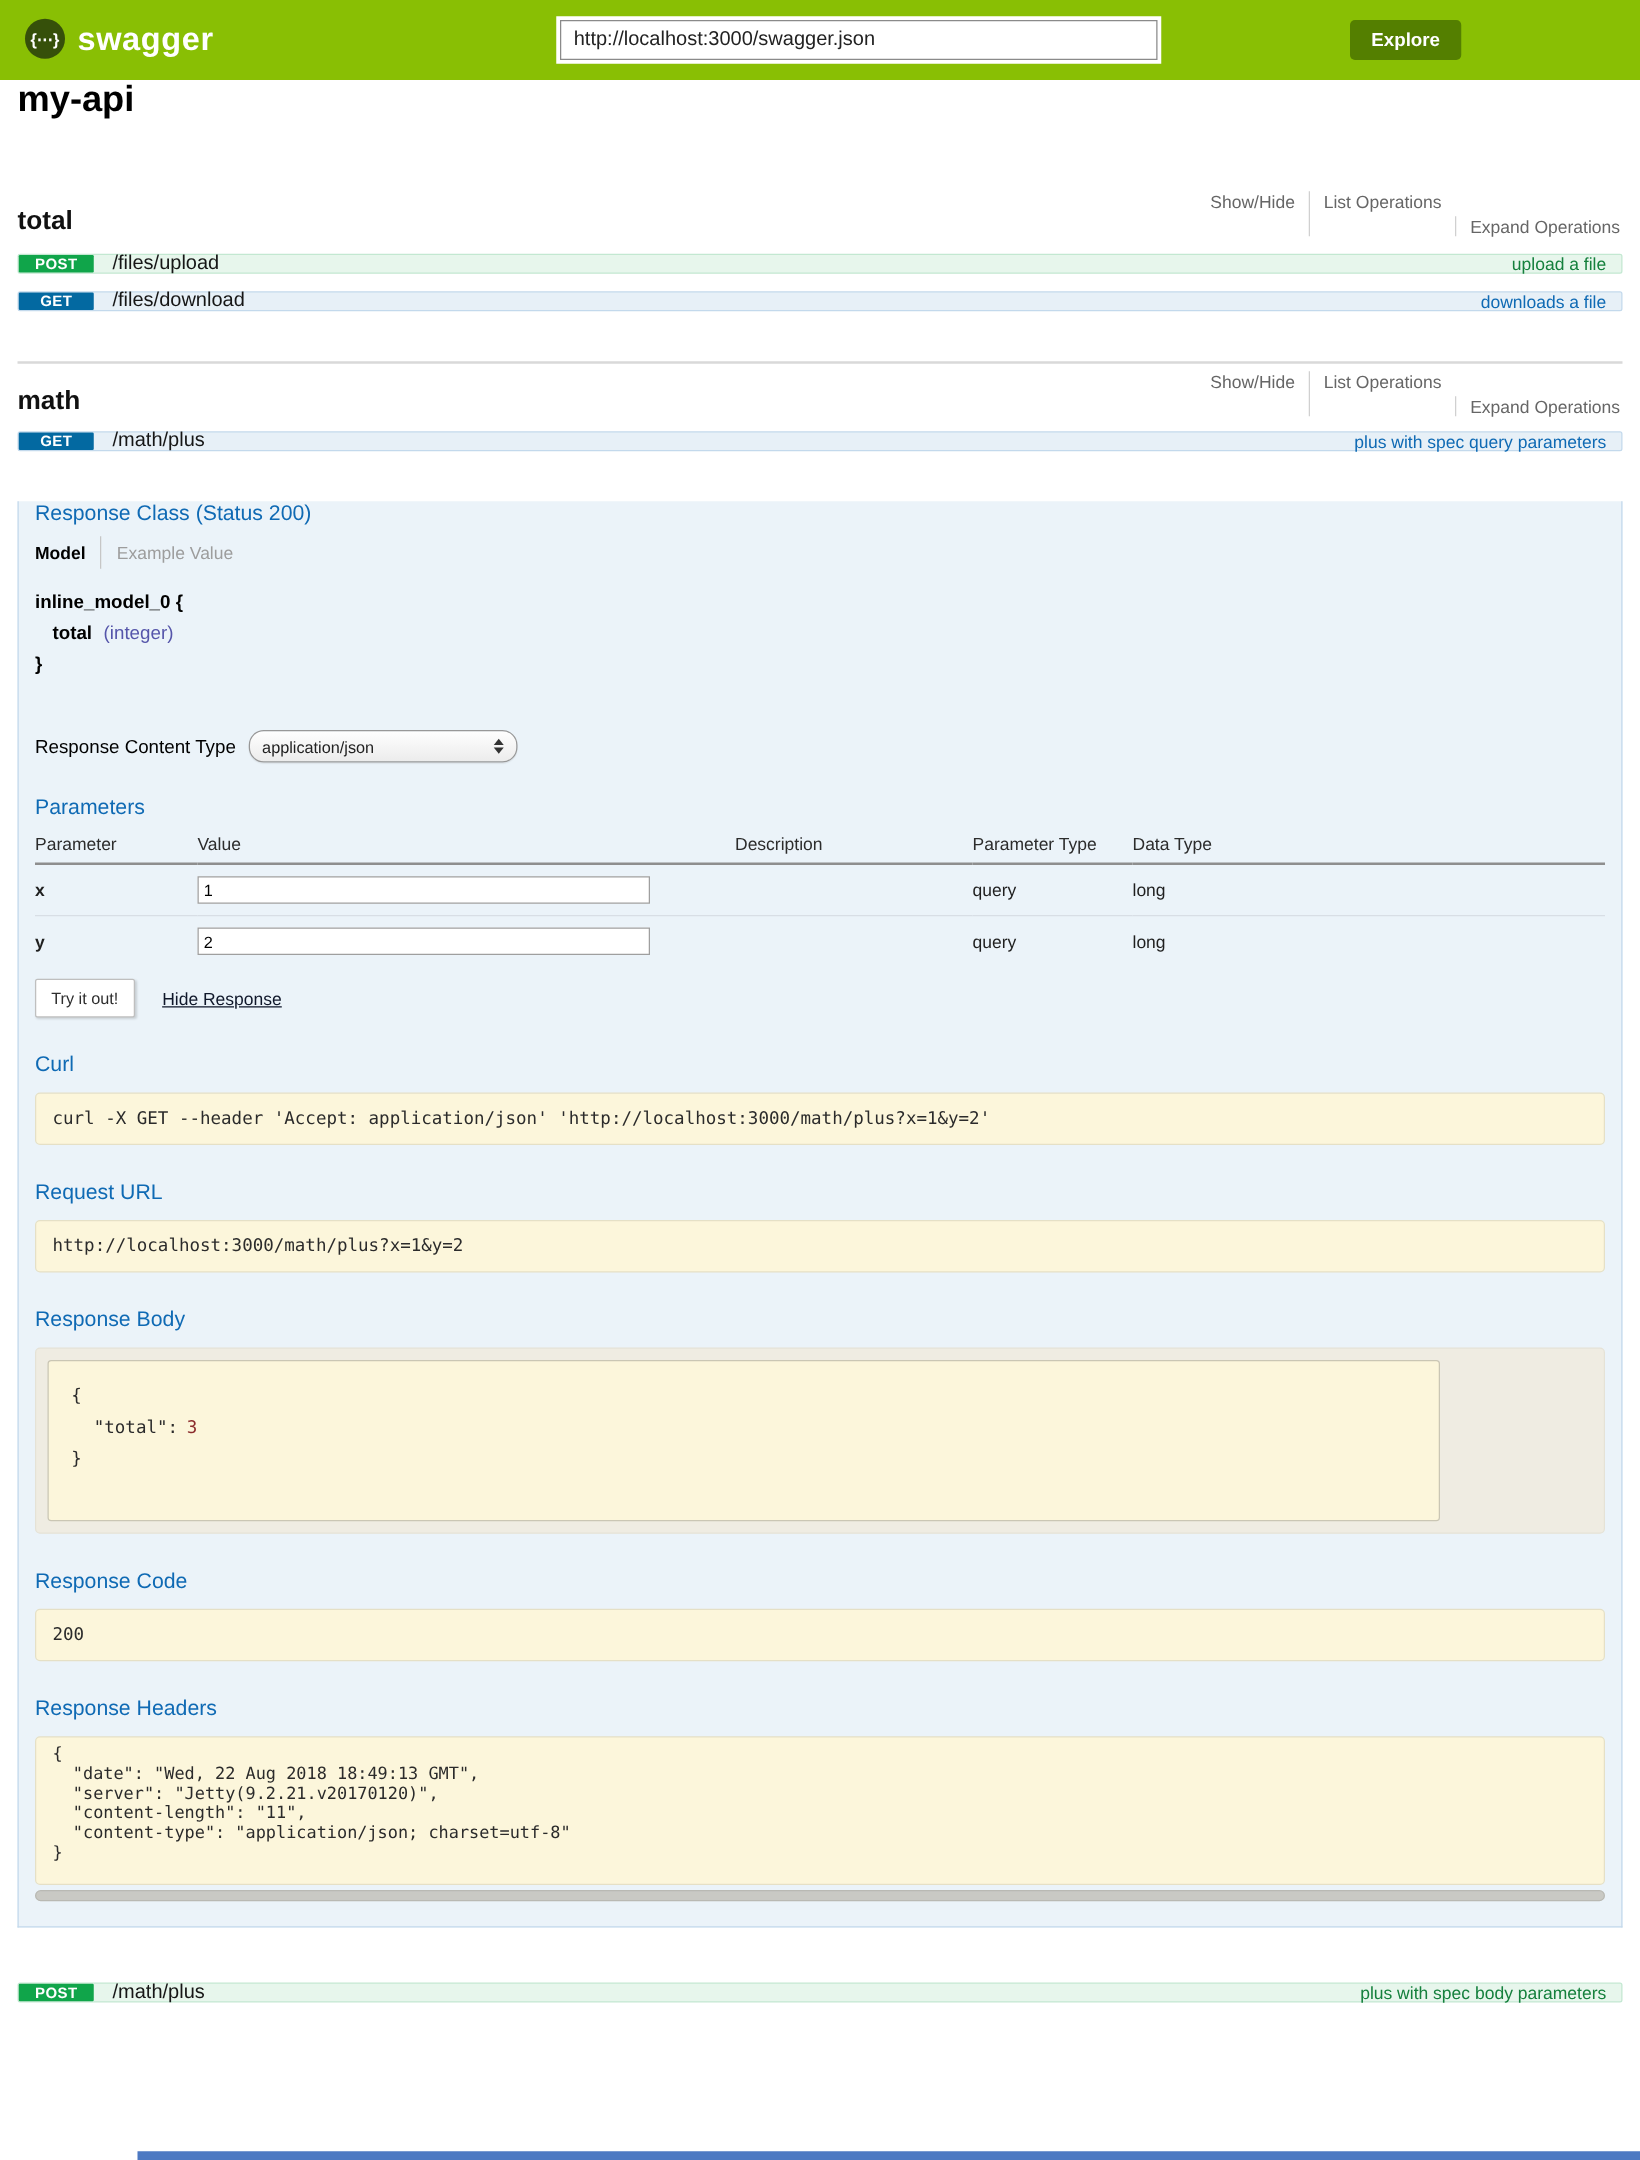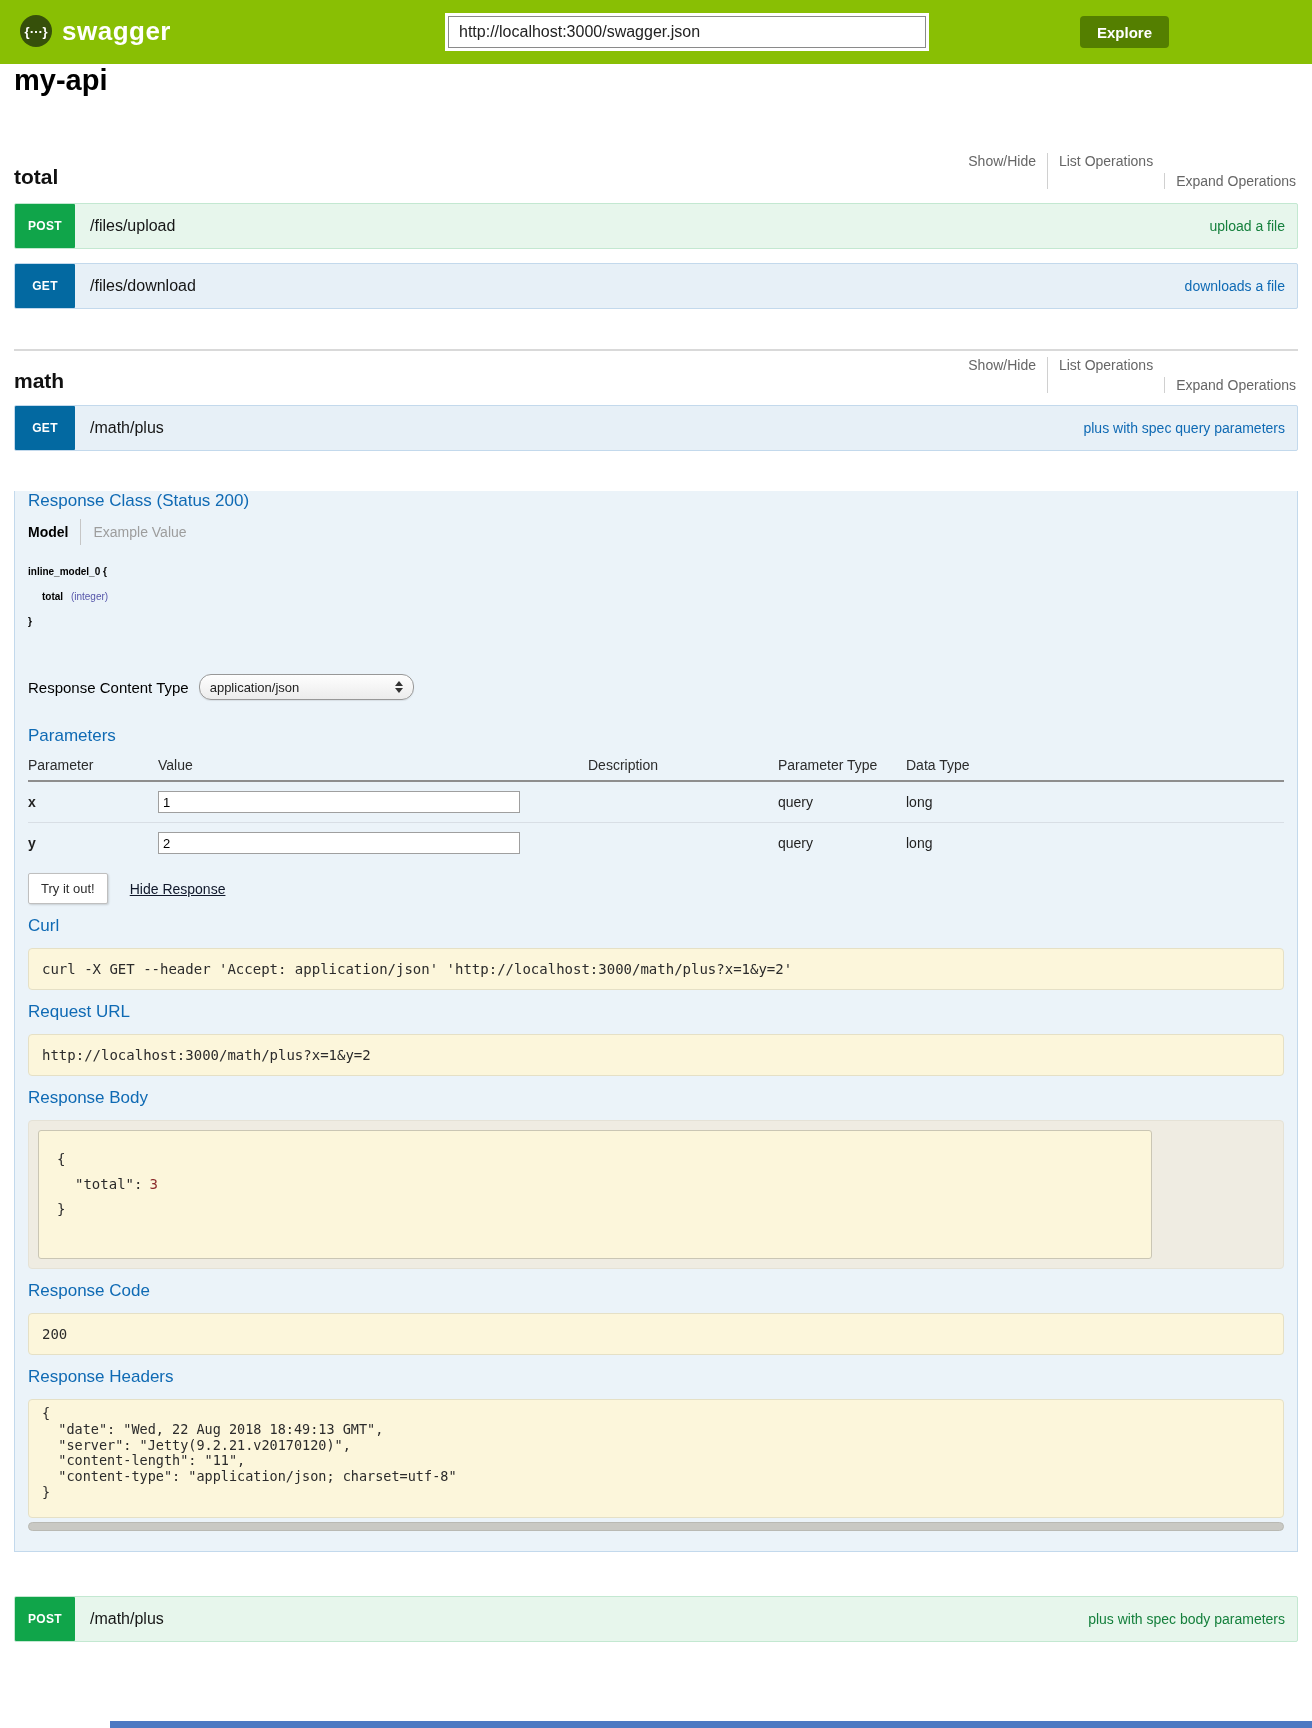--- a/index.html
+++ b/index.html
@@ -23,44 +23,44 @@
   
   .sec-head { display:flex; justify-content:space-between; align-items:flex-end; margin-top:56px; }
   .sec-head.bordered { border-top:2px solid #d9d9d9; margin-top:40px; padding-top:6px;gap:32px; }
   .sec-title { font-size:21px; font-weight:bold; color:#111; }
   .sec-controls { display:flex; font-size:14px; }
   .sec-controls a { color:#666; text-decoration:none; padding:0 11px; border-left:1px solid #d0d0d0; }
   .sec-controls a:first-child { border-left:none; }
   .sec-controls a:last-child { padding-right:2px;margin-top:20px; }
 
   
-  .op { display:flex; align-items:center; height:46px; margin-top:14px; border:1px solid; border-radius:2px; }
+  .op { display:flex; align-items:center; height:16px; margin-top:14px; border:1px solid; border-radius:2px; }
   .badge { width:60px; align-self:stretch; display:flex; align-items:center; justify-content:center;
     color:#fff; font-weight:bold; font-size:12px; letter-spacing:.3px; border-radius:1px; }
   .op-path { margin-left:15px; font-size:16px; color:#161616; text-decoration:none; }
   .op-summary { margin-left:auto; margin-right:12px; font-size:14px; text-decoration:none; }
   .op.get  { background:#e7f0f7; border-color:#c3d9ec; }
   .op.get  .badge { background:#0369a1;text-align:center; }
   .op.get  .op-summary { color:#0f6ab4; }
   .op.post { background:#e7f6ec; border-color:#c3e8d1; }
   .op.post .badge { background:#10a54a; }
   .op.post .op-summary { color:#15803d; }
   .op.attached { margin-top:12px; }
 
   
   .op-content { border:1px solid #c3d9ec; border-top:none; background:#ebf3f9; padding:0 13px 20px; }
   .blue-head { color:#0f6ab4; font-size:17px; font-weight:normal; }
-  .mt-rc { margin-top:40px; }  .mt-std { margin-top:12px; }  .mt-param { margin-top:26px; }
+  .mt-rc { margin-top:40px; }  .mt-std { margin-top:28px; }  .mt-param { margin-top:26px; }
 
   .tabs { display:flex; align-items:center; margin-top:8px; font-size:14px; }
   .tab-model { color:#000; font-weight:bold; }
   .tab-sep { width:1px; height:26px; background:#c6c6c6; margin:0 12px; }
   .tab-example { color:#9d9d9d; }
 
-  .model-sig { margin-top:14px; font-size:10px; line-height:25px; color:#000; }
+  .model-sig { margin-top:14px; font-size:15px; line-height:25px; color:#000; }
   .sig-bold { font-weight:bold; }
   .prop-line { padding-left:14px; }
   .prop-type { color:#5555aa; margin-left:5px; }
 
   .rct-row { margin-top:40px; display:flex; align-items:center; font-size:15px; color:#000; }
   .select { position:relative; margin-left:10px; min-width:215px; height:26px; display:flex; align-items:center;
     padding:0 28px 0 10px; font-size:13px; color:#222; border:1px solid #989898; border-radius:12px;
     background:linear-gradient(#fefefe,#ececec); box-shadow:0 1px 1px rgba(0,0,0,.08); cursor:pointer; }
   .sel-arrows { position:absolute; right:10px; top:50%; transform:translateY(-50%);
     display:flex; flex-direction:column; gap:2px; }

